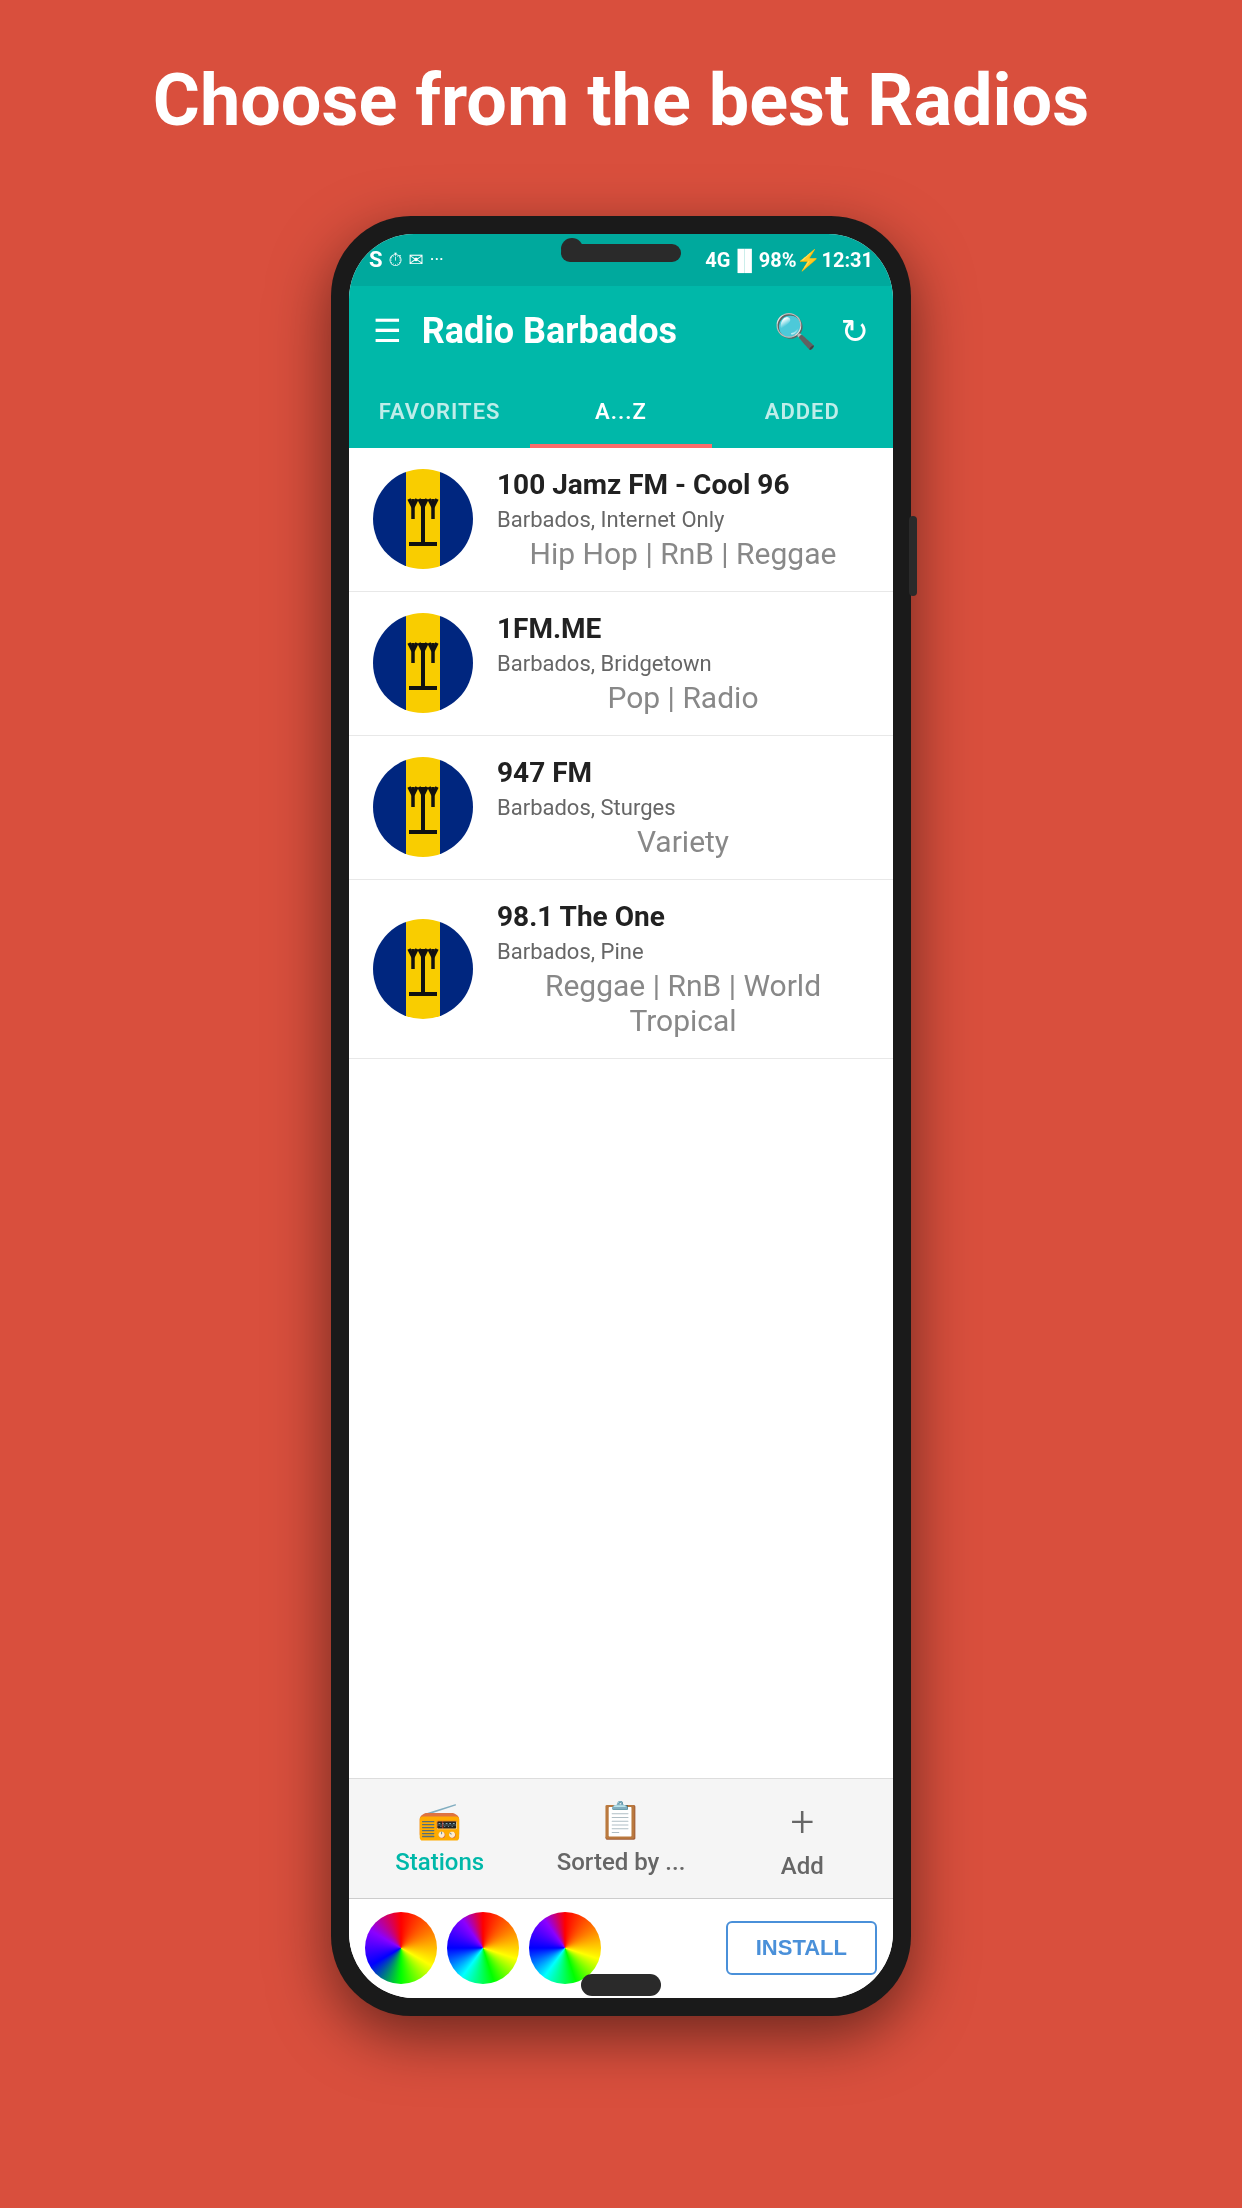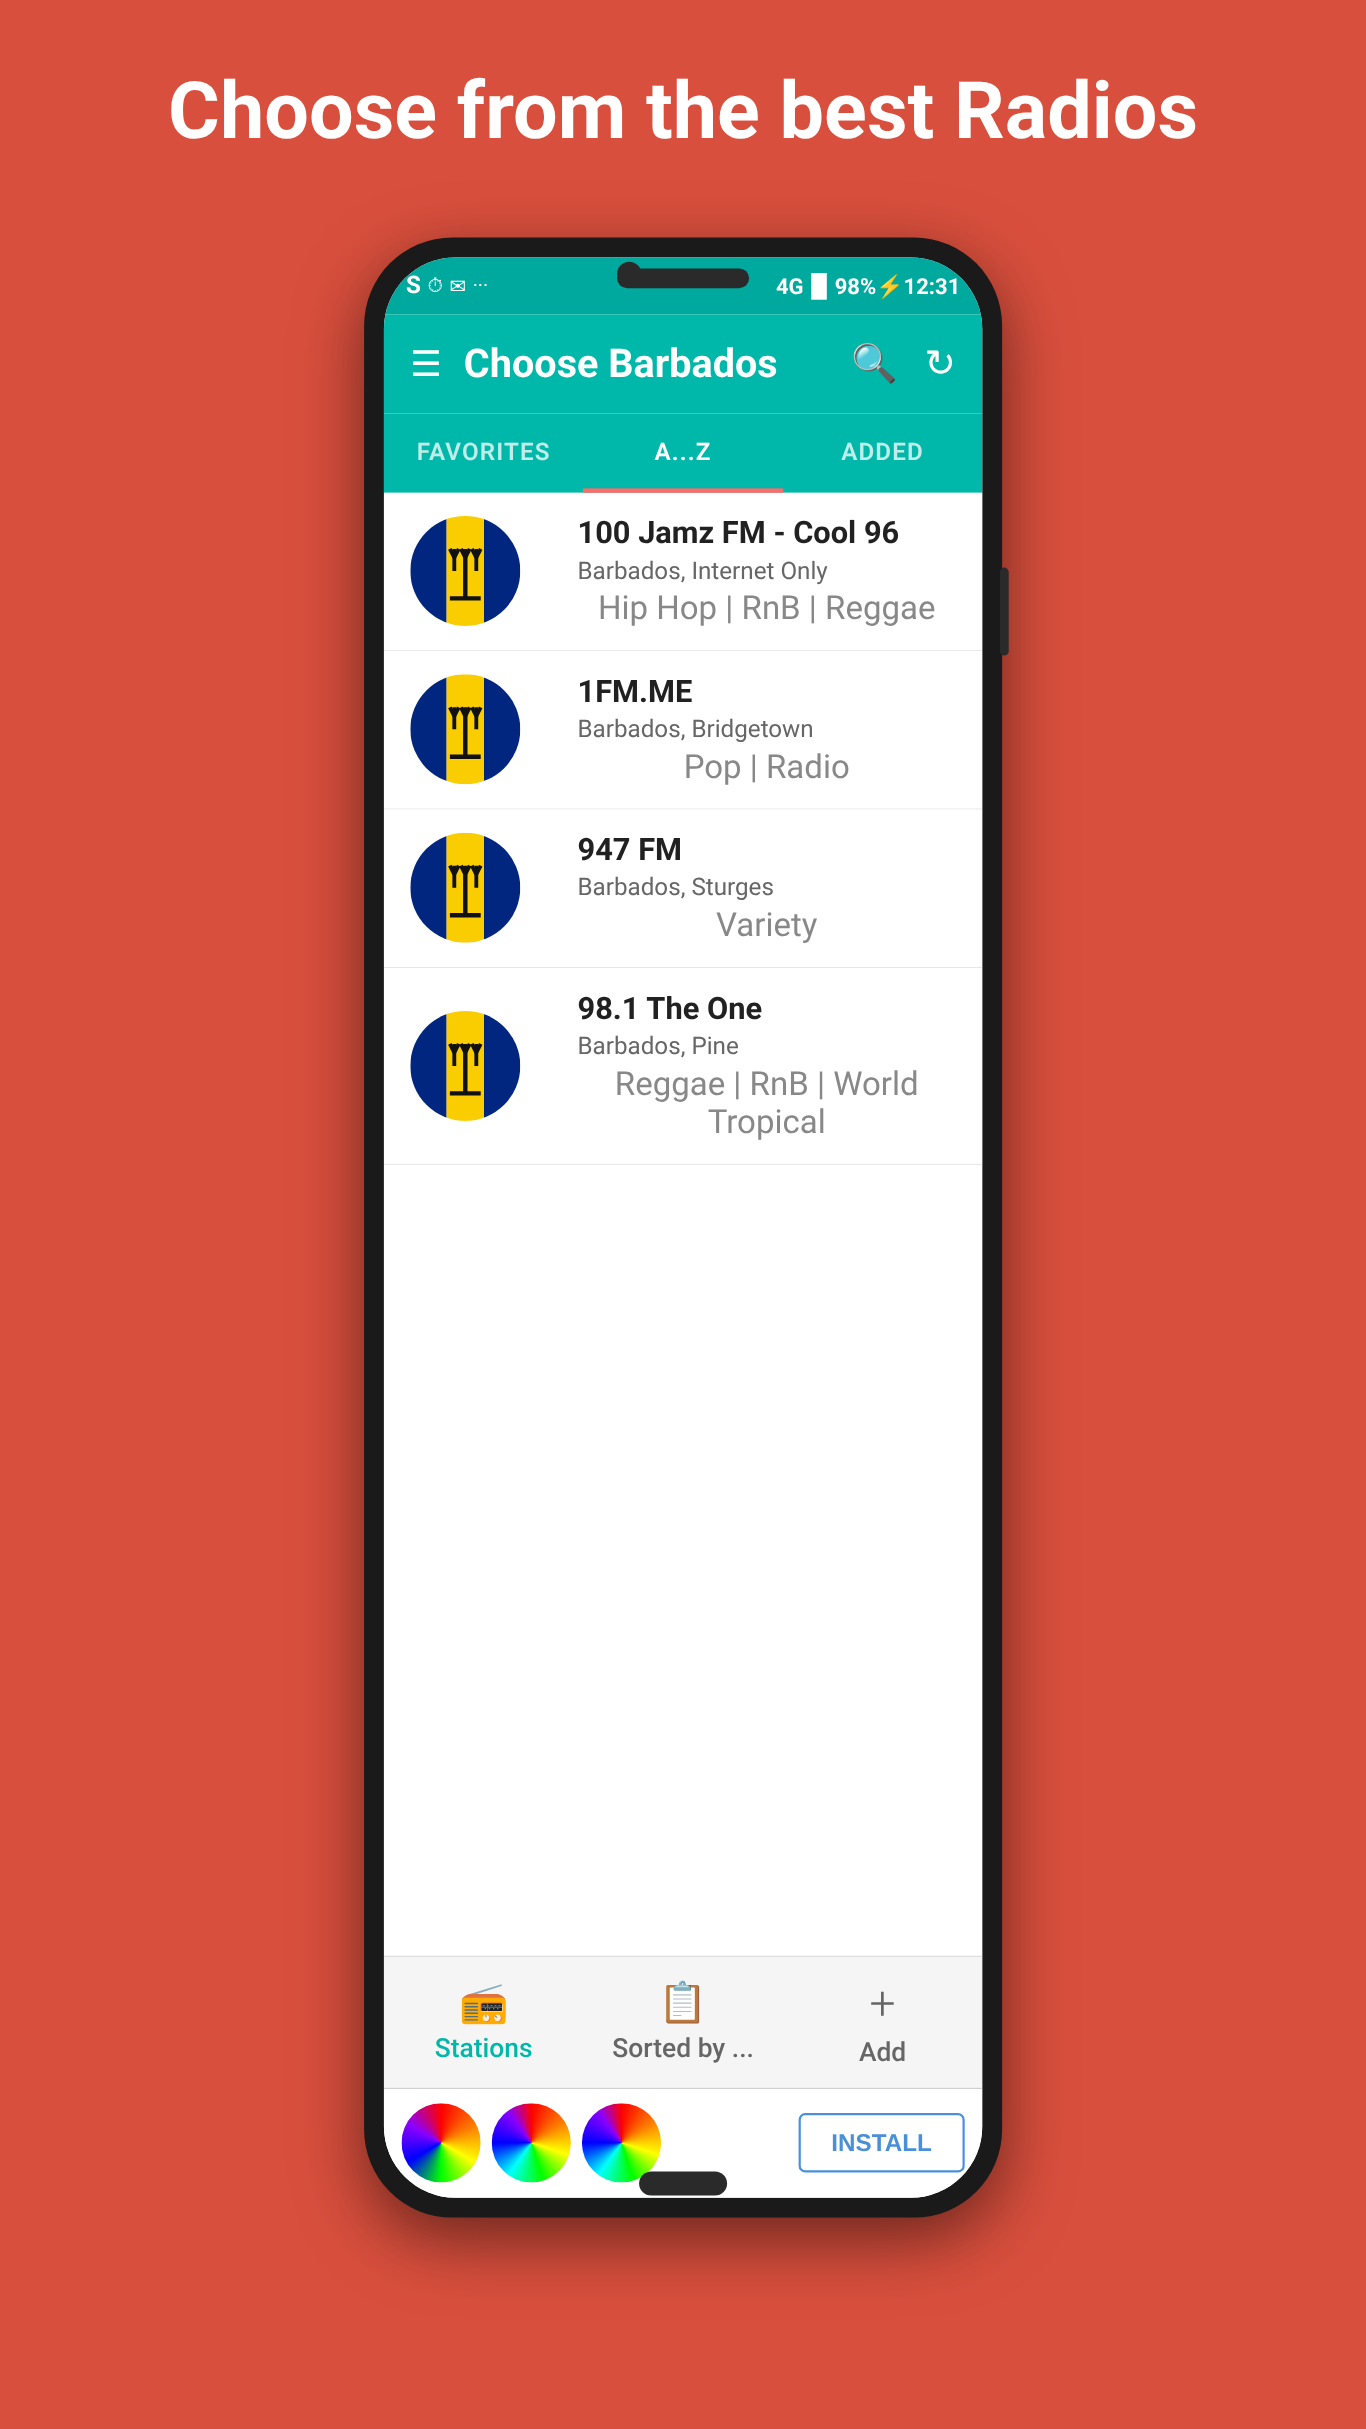--- a/index.html
+++ b/index.html
@@ -207,21 +207,20 @@
       background: #ffffff;
     }
 
     .station-item {
       display: flex;
       align-items: center;
       padding: 20px 24px;
       border-bottom: 1px solid #e8e8e8;
       cursor: pointer;
       background: #ffffff;
-      gap: 28px;
     }
 
     
     .flag-circle {
       width: 100px;
       height: 100px;
       border-radius: 50%;
       overflow: hidden;
       flex-shrink: 0;
       margin-right: 24px;
@@ -391,21 +390,21 @@
         <span>4G</span>
         <span>▐▌</span>
         <span>98%</span>
         <span>⚡</span>
         <span>12:31</span>
       </div>
     </div>
 
     <div class="app-bar">
       <span class="hamburger-icon">☰</span>
-      <span class="app-title">Choose Barbados</span>
+      <span class="app-title">Radio Barbados</span>
       <div class="app-bar-actions">
         <span class="app-bar-icon">🔍</span>
         <span class="app-bar-icon">↻</span>
       </div>
     </div>
 
     <div class="tab-bar">
       <div class="tab-item">
         <span>FAVORITES</span>
       </div>

